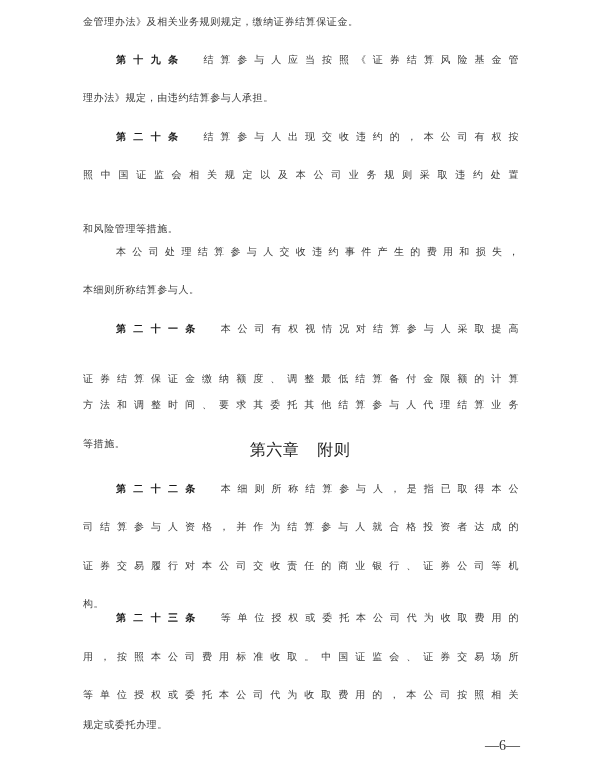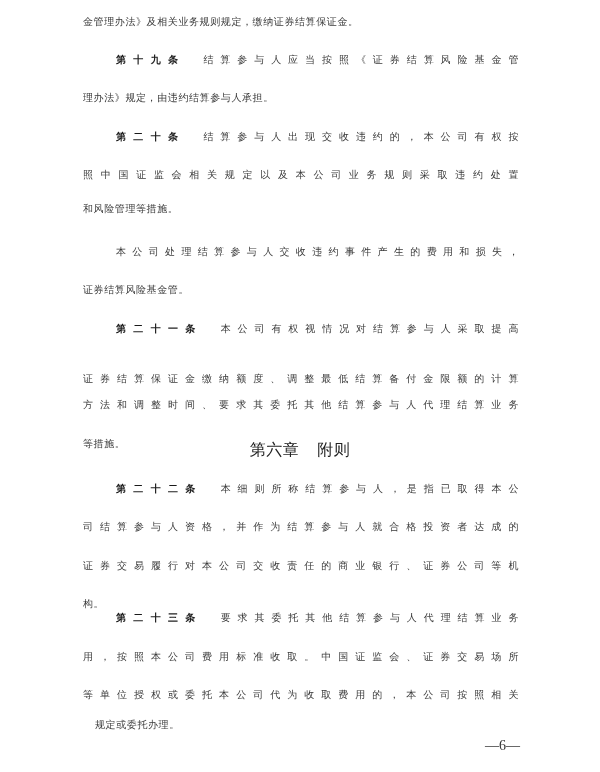--- a/index.html
+++ b/index.html
@@ -20,36 +20,36 @@
 <body>
 
 <div>
   <div class="line last" style="top:9px">金管理办法》及相关业务规则规定，缴纳证券结算保证金。</div>
 
   <div class="line indent" style="top:47px"><span class="art">第十九条</span><span>结算参与人应当按照《证券结算风险基金管</span></div>
   <div class="line last" style="top:85px">理办法》规定，由违约结算参与人承担。</div>
 
   <div class="line indent" style="top:124px"><span class="art">第二十条</span><span>结算参与人出现交收违约的，本公司有权按</span></div>
   <div class="line" style="top:162px">照中国证监会相关规定以及本公司业务规则采取违约处置</div>
-  <div class="line last" style="top:196px">和风险管理等措施。</div>
+  <div class="line last" style="top:216px">和风险管理等措施。</div>
   <div class="line indent" style="top:239px">本公司处理结算参与人交收违约事件产生的费用和损失，</div>
-  <div class="line last" style="top:277px">证券结算风险基金管。</div>
+  <div class="line last" style="top:277px">本细则所称结算参与人。</div>
 
   <div class="line indent" style="top:316px"><span class="art">第二十一条</span><span>本公司有权视情况对结算参与人采取提高</span></div>
   <div class="line" style="top:366px">证券结算保证金缴纳额度、调整最低结算备付金限额的计算</div>
   <div class="line" style="top:392px">方法和调整时间、要求其委托其他结算参与人代理结算业务</div>
   <div class="line last" style="top:431px">等措施。</div>
 
   <div class="chapter" style="top:430px; top:436px;"></div>
   <div class="chapter" style="top:437px"><span>第六章</span><span class="gap"></span><span>附则</span></div>
 
   <div class="line indent" style="top:476px"><span class="art">第二十二条</span><span>本细则所称结算参与人，是指已取得本公</span></div>
   <div class="line" style="top:514px">司结算参与人资格，并作为结算参与人就合格投资者达成的</div>
   <div class="line" style="top:553px">证券交易履行对本公司交收责任的商业银行、证券公司等机</div>
   <div class="line last" style="top:591px">构。</div>
 
-  <div class="line indent" style="top:605px"><span class="art">第二十三条</span><span>要求其委托其他结算参与人代理结算业务</span></div>
+  <div class="line indent" style="top:605px"><span class="art">第二十三条</span><span>等单位授权或委托本公司代为收取费用的</span></div>
   <div class="line" style="top:644px">用，按照本公司费用标准收取。中国证监会、证券交易场所</div>
   <div class="line" style="top:682px">等单位授权或委托本公司代为收取费用的，本公司按照相关</div>
-  <div class="line last" style="top:720px; top:712px;margin-left:12px;">规定或委托办理。</div>
+  <div class="line last" style="top:720px; top:712px;">规定或委托办理。</div>
 
   <div class="pagenum">—6—</div>
 </div>
 
 </body></html>

